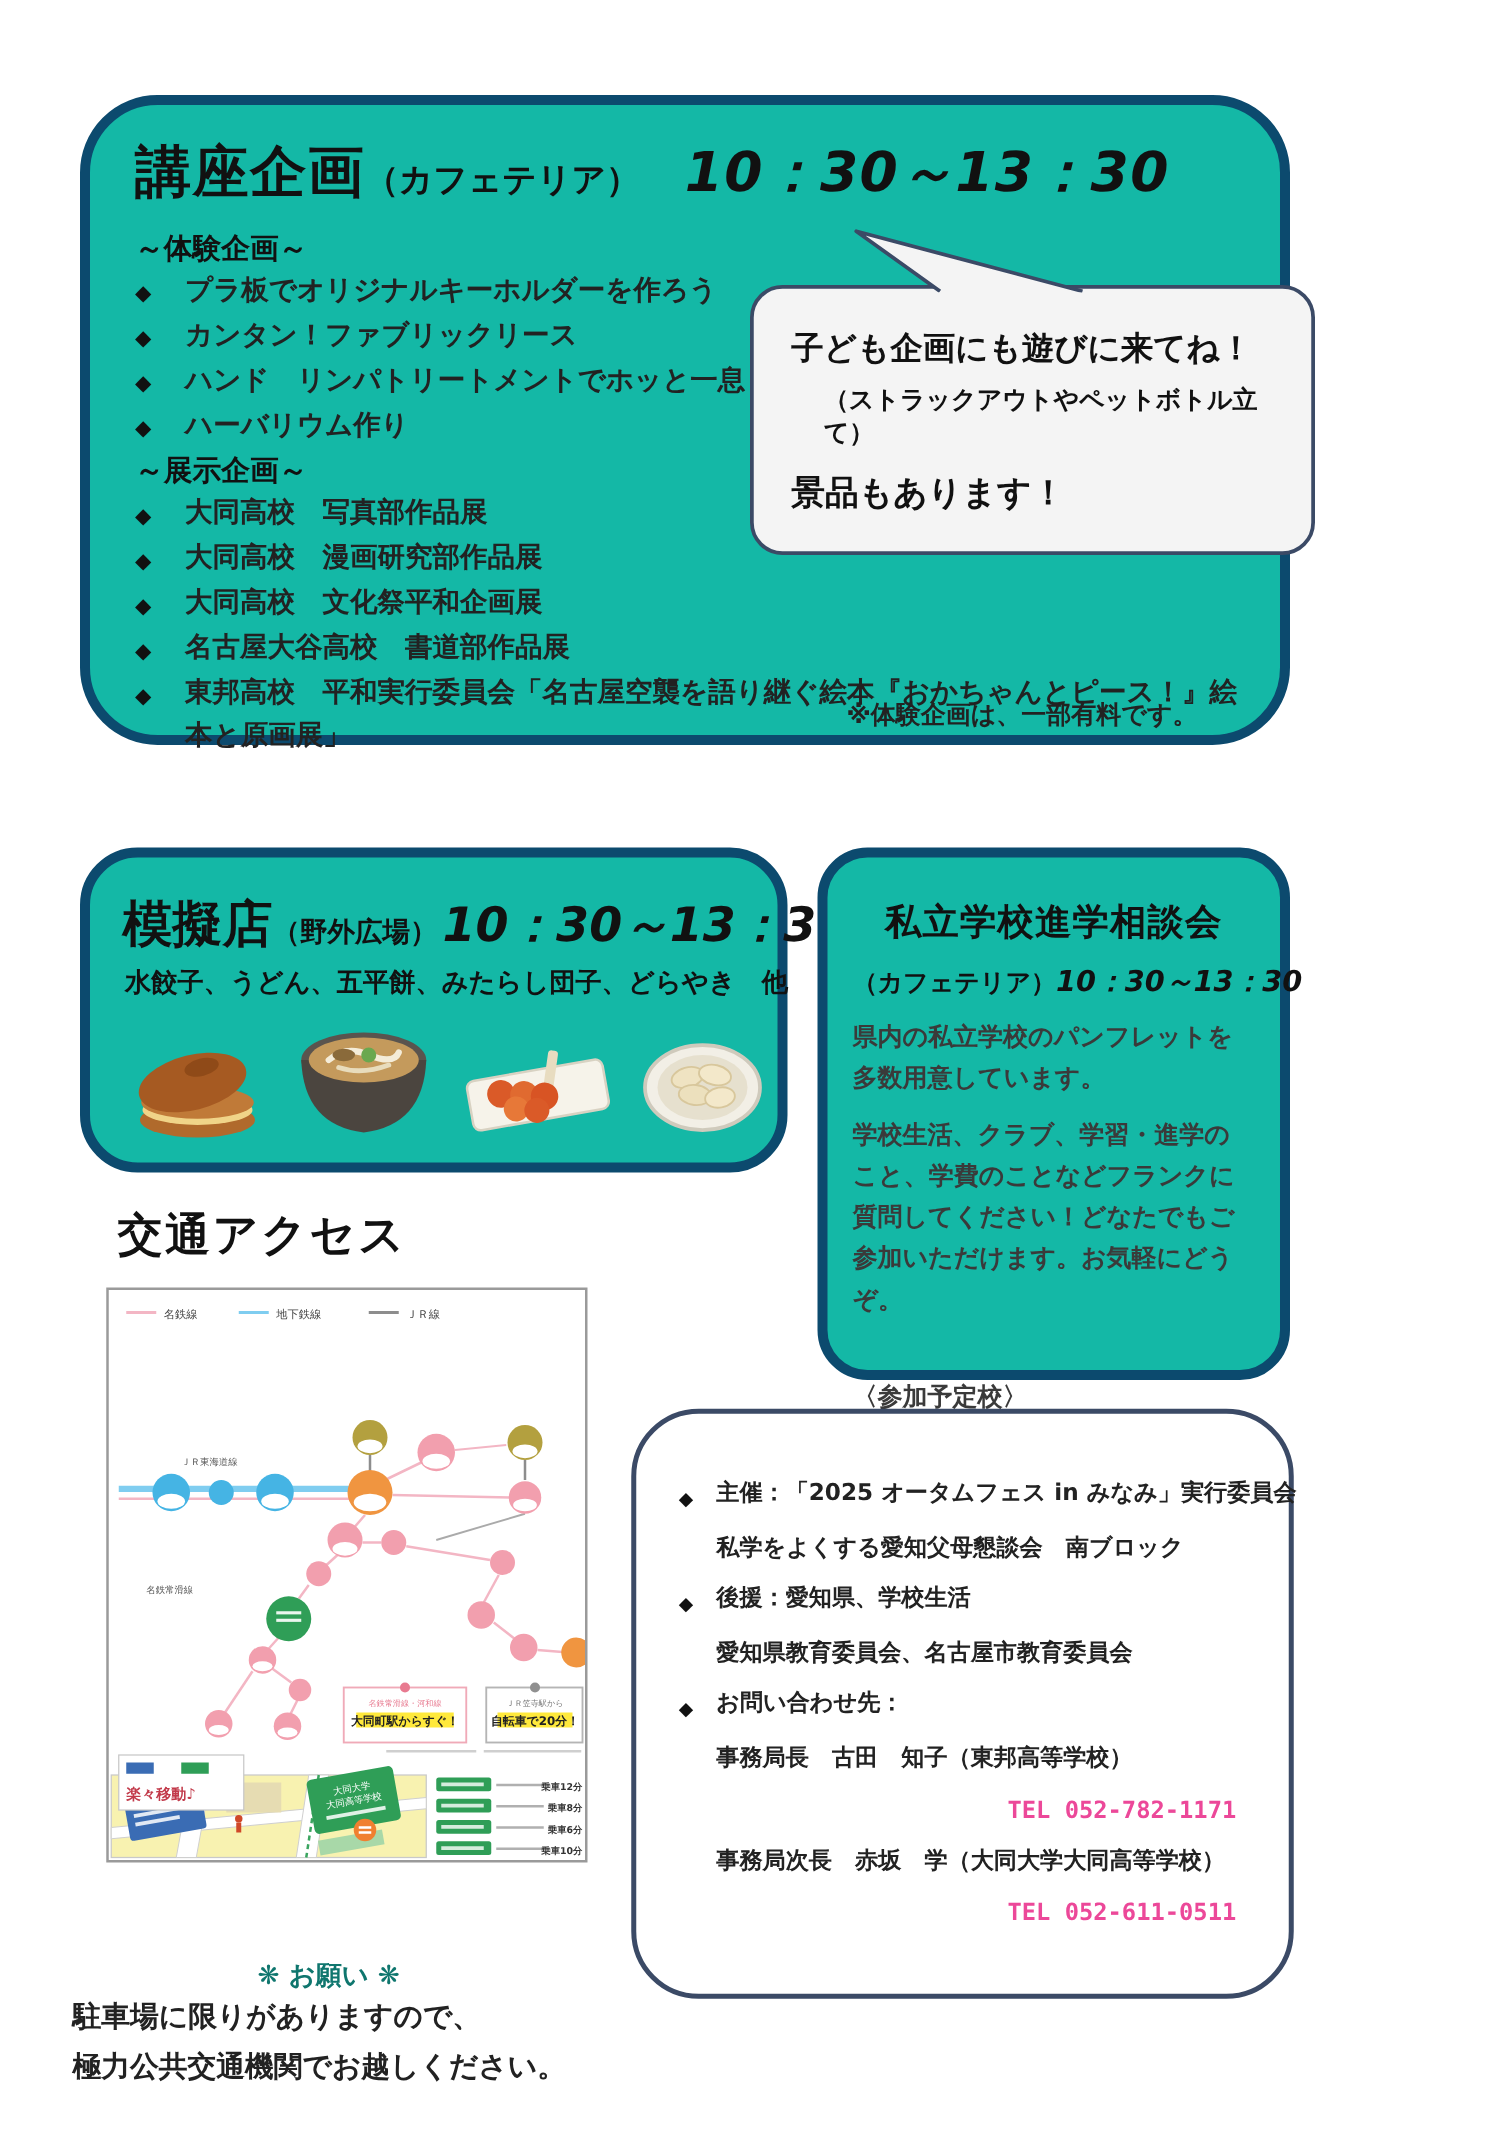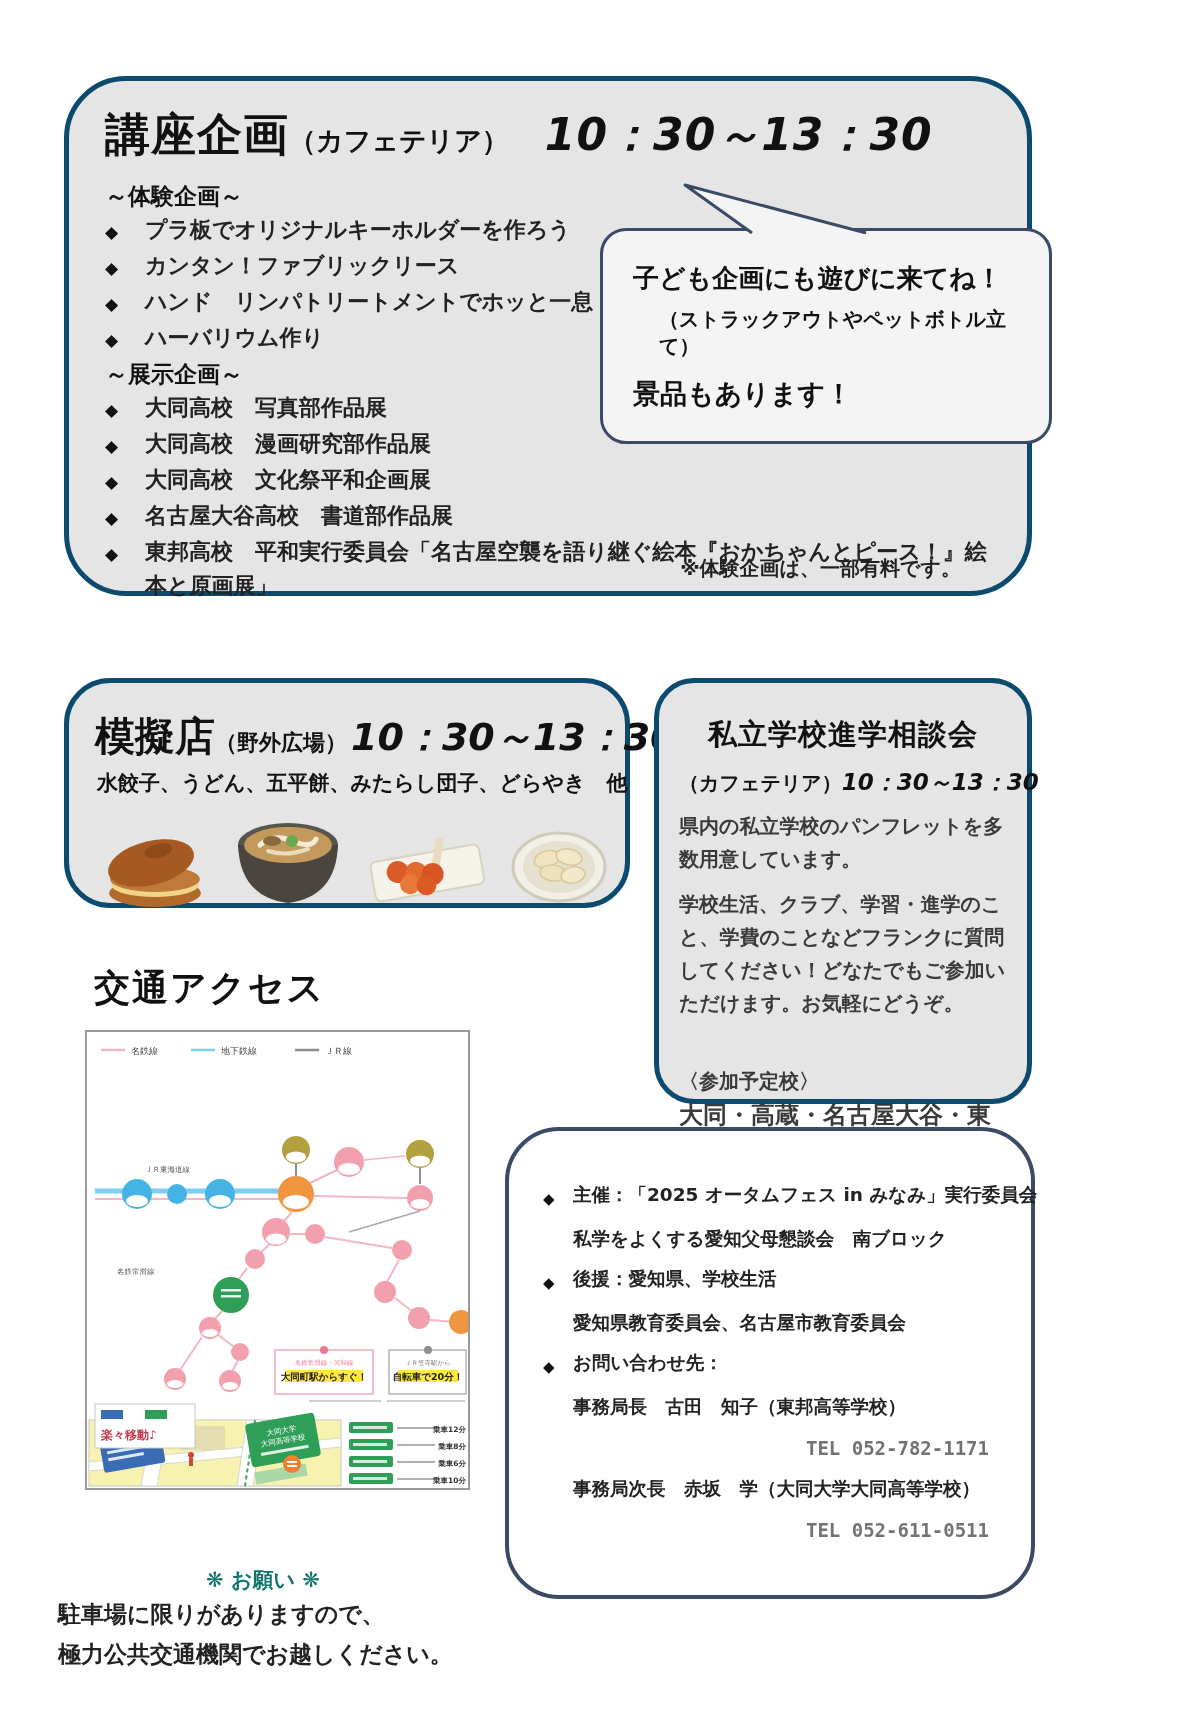--- a/index.html
+++ b/index.html
@@ -1,20 +1,20 @@
 <!DOCTYPE html>
 <html><head>
 <meta charset="utf-8">
 <style>
   * { margin:0; padding:0; box-sizing:border-box; }
   html,body { width:1200px; height:1720px; background:#ffffff;
     font-family:"DejaVu Sans","Liberation Sans",sans-serif; color:#1d1d1d; }
   body { position:relative; overflow:hidden; }
 
-  .panel { position:absolute; background:#e5e5e5; border:5px solid #0c4a6e; }
+  .panel { position:absolute; background:#14b8a6; border:8px solid #0c4a6e; }
 
   
   #panel-workshop { left:64px; top:76px; width:968px; height:520px; border-radius:62px; }
   .p1-title { position:absolute; left:36px; top:24px; display:flex; align-items:baseline; white-space:nowrap; }
   .big-title { font-size:45px; font-weight:900; letter-spacing:1px; color:#111; }
   .paren { font-size:27px; font-weight:800; color:#111; }
   .time { font-size:44px; font-weight:900; font-style:italic; letter-spacing:1px; color:#111; margin-left:36px; }
   .list { position:absolute; left:36px; top:98px; right:26px; }
   .sec-head { font-size:23px; font-weight:900; line-height:34px; color:#111; }
   .b-row { display:flex; line-height:34px; }
@@ -24,21 +24,21 @@
 
   
   #bubble { position:absolute; left:600px; top:228px; width:452px; height:216px;
     background:#f4f4f4; border:3px solid #3b4a66; border-radius:26px; z-index:5; padding:30px 26px 0 30px; }
   #bubble-tail { position:absolute; left:640px; top:180px; width:240px; height:54px; z-index:6; }
   .bub1 { font-size:26px; font-weight:900; color:#111; }
   .bub2 { font-size:20px; font-weight:800; color:#111; padding-left:26px; margin-top:10px; }
   .bub3 { font-size:27px; font-weight:900; color:#111; margin-top:16px; }
 
   
-  #panel-food { left:64px; top:678px; width:566px; height:230px; border-radius:46px; padding:0; }
+  #panel-food { left:64px; top:678px; width:566px; height:260px; border-radius:46px; padding:0; }
   .p2-title { position:absolute; left:26px; top:26px; display:flex; align-items:baseline; white-space:nowrap; }
   .big2 { font-size:40px; font-weight:900; color:#111; }
   .paren2 { font-size:22px; font-weight:800; color:#111; }
   .time2 { font-size:38px; font-weight:900; font-style:italic; color:#111; margin-left:4px; }
   .menu { position:absolute; left:28px; top:86px; font-size:21px; font-weight:800; color:#111; white-space:nowrap; }
   .foods { position:absolute; left:30px; top:128px; width:510px; display:flex; justify-content:space-between; align-items:flex-end; }
 
   
   #panel-consult { left:654px; top:678px; width:378px; height:426px; border-radius:40px; padding:24px 20px 0 20px; }
   .c-title { text-align:center; font-size:29px; font-weight:900; color:#111; margin-top:8px; letter-spacing:1px; }
@@ -58,21 +58,21 @@
   .req-h { text-align:center; font-size:21px; font-weight:900; color:#0f766e; }
   .req-l { font-size:23px; font-weight:600; color:#222; line-height:40px; }
 
   
   #panel-org { left:505px; top:1127px; width:530px; height:472px; border-radius:54px;
     background:#fff; border:4px solid #3b4a66; padding:44px 30px 0 34px; }
   .org-row { display:flex; line-height:40px; }
   .org-row .dia { width:30px; flex:0 0 30px; font-size:15px; padding-top:4px; }
   .org-txt { font-size:18.5px; font-weight:700; color:#222; white-space:nowrap; }
   .org-sub { padding-left:30px; font-size:18.5px; font-weight:700; color:#222; line-height:40px; white-space:nowrap; }
-  .tel { text-align:right; padding-right:12px; font-size:19px; font-weight:700; color:#737373; line-height:42px;
+  .tel { text-align:right; padding-right:12px; font-size:19px; font-weight:700; color:#ec4899; line-height:42px;
     font-family:"DejaVu Sans Mono","Liberation Mono",monospace; }
 </style>
 </head>
 <body>
 
 <div class="panel" id="panel-workshop">
   <div class="p1-title">
     <span class="big-title">講座企画</span>
     <span class="paren">（カフェテリア）</span>
     <span class="time">10：30～13：30</span>

